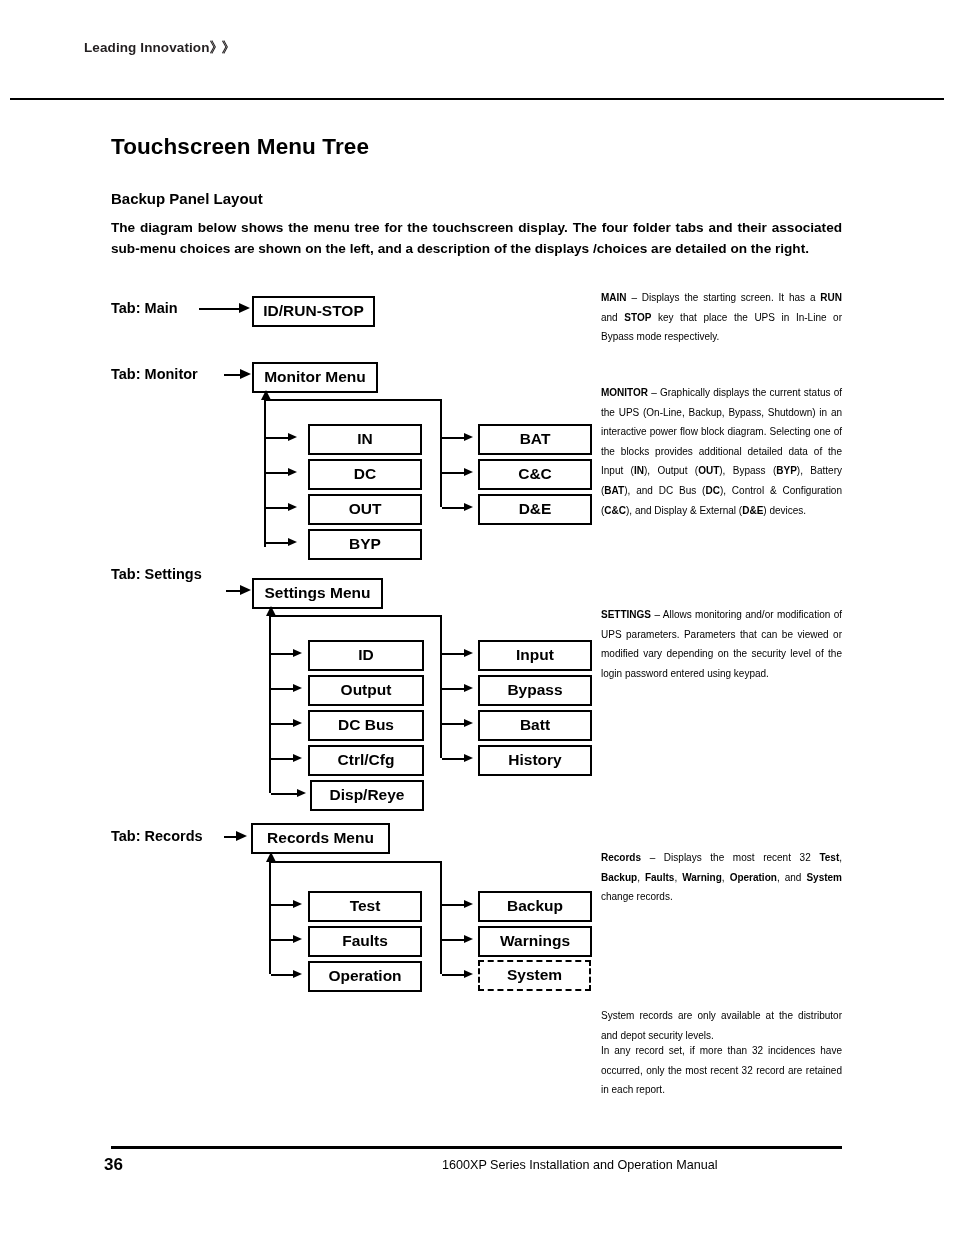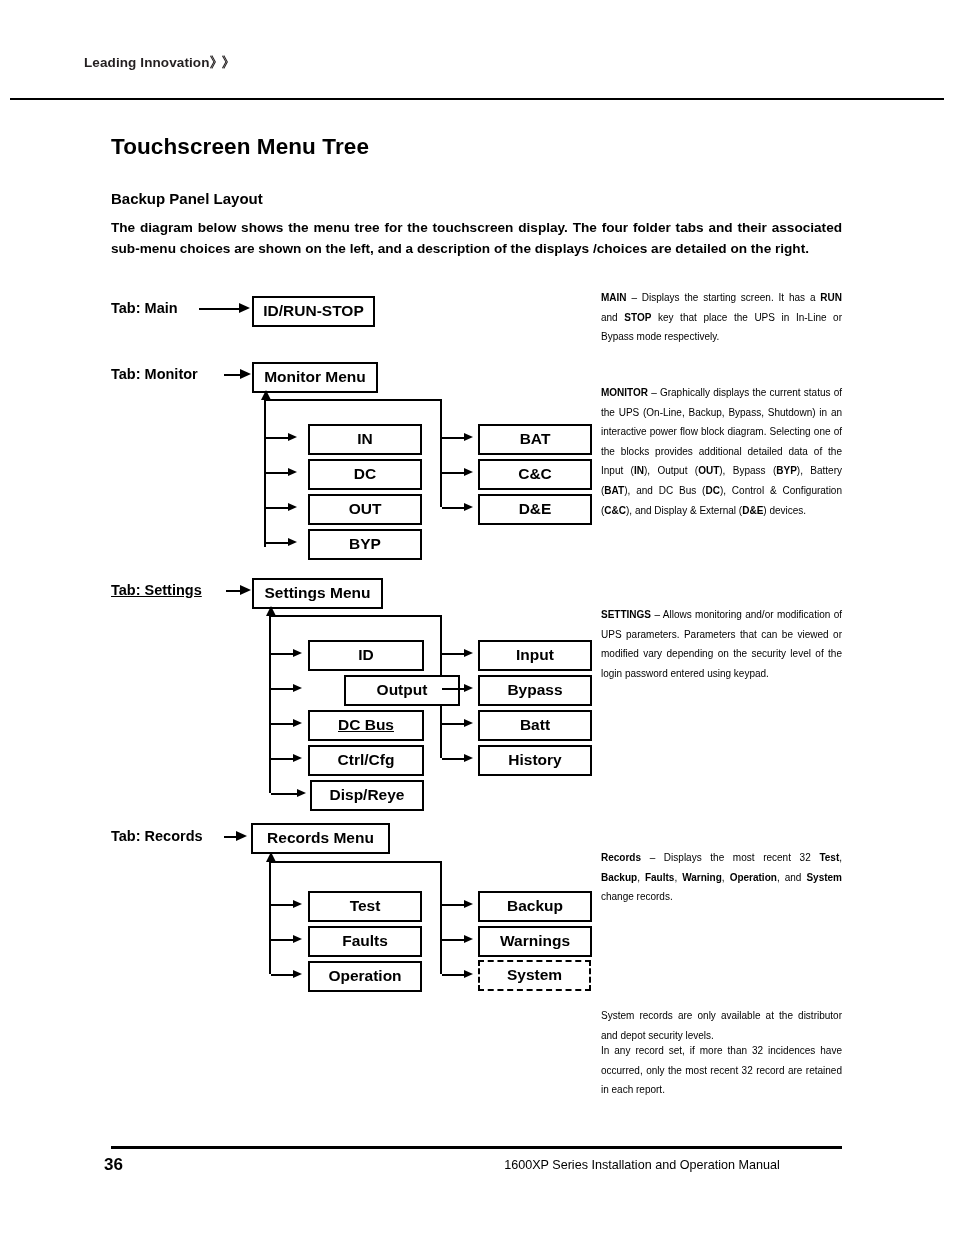--- a/index.html
+++ b/index.html
@@ -28,21 +28,21 @@
     letter-spacing: 0.5px;
     line-height: 38px;
     color: #231f20;
   }
   .logo-tag {
     font-size: 13.5px;
     font-weight: bold;
     letter-spacing: 0.1px;
     line-height: 16px;
     color: #231f20;
-    margin-top: 16px;
+    margin-top: 1px;
   }
   .logo-chevrons {
     letter-spacing: -2px;
     font-size: 14px;
   }
   .header-rule {
     position: absolute;
     left: 10px;
     top: 98px;
     width: 934px;
@@ -165,21 +165,21 @@
     left: 104px;
     top: 1155px;
     font-size: 17px;
     font-weight: bold;
   }
   .footer-text {
     position: absolute;
     left: 442px;
     top: 1158px;
     width: 400px;
-    text-align: center;
+    text-align: left;
     font-size: 12.6px;
   }
 </style>
 </head>
 <body>
 
 <div class="logo-block">
   <div class="logo-tag">
     <span>Leading Innovation</span><span class="logo-chevrons">》》</span>
   </div>
@@ -228,41 +228,41 @@
   <div class="node" style="left:478px; top:424px; width:110px;">BAT</div>
 
   <div class="line thin-h" style="left:442px; top:472px; width:24px;"></div>
   <div class="arrow-r small" style="left:464px; top:468px;"></div>
   <div class="node" style="left:478px; top:459px; width:110px;">C&amp;C</div>
 
   <div class="line thin-h" style="left:442px; top:507px; width:24px;"></div>
   <div class="arrow-r small" style="left:464px; top:503px;"></div>
   <div class="node" style="left:478px; top:494px; width:110px;">D&amp;E</div>
 
-  <div class="tab-label" style="left:111px; top:582px;text-decoration:underline;">Tab: Settings</div>
+  <div class="tab-label" style="left:111px; top:566px;">Tab: Settings</div>
   <div class="line h" style="left:226px; top:590px; width:20px;"></div>
   <div class="arrow-r" style="left:240px; top:585px;"></div>
   <div class="node menu-node" style="left:252px; top:578px; width:127px;">Settings Menu</div>
 
   <div class="arrow-u" style="left:266px; top:606px;"></div>
   <div class="line v" style="left:269px; top:615px; height:178px;"></div>
   <div class="line h" style="left:269px; top:615px; width:173px;"></div>
   <div class="line v" style="left:440px; top:615px; height:143px;"></div>
 
   <div class="line thin-h" style="left:271px; top:653px; width:24px;"></div>
   <div class="arrow-r small" style="left:293px; top:649px;"></div>
   <div class="node" style="left:308px; top:640px; width:112px;">ID</div>
 
   <div class="line thin-h" style="left:271px; top:688px; width:24px;"></div>
   <div class="arrow-r small" style="left:293px; top:684px;"></div>
-  <div class="node" style="left:308px; top:675px; width:112px;margin-left:36px;">Output</div>
+  <div class="node" style="left:308px; top:675px; width:112px;">Output</div>
 
   <div class="line thin-h" style="left:271px; top:723px; width:24px;"></div>
   <div class="arrow-r small" style="left:293px; top:719px;"></div>
-  <div class="node" style="left:308px; top:710px; width:112px;text-decoration:underline;">DC Bus</div>
+  <div class="node" style="left:308px; top:710px; width:112px;">DC Bus</div>
 
   <div class="line thin-h" style="left:271px; top:758px; width:24px;"></div>
   <div class="arrow-r small" style="left:293px; top:754px;"></div>
   <div class="node" style="left:308px; top:745px; width:112px;">Ctrl/Cfg</div>
 
   <div class="line thin-h" style="left:271px; top:793px; width:28px;"></div>
   <div class="arrow-r small" style="left:297px; top:789px;"></div>
   <div class="node" style="left:310px; top:780px; width:110px;">Disp/Reye</div>
 
   <div class="line thin-h" style="left:442px; top:653px; width:24px;"></div>

